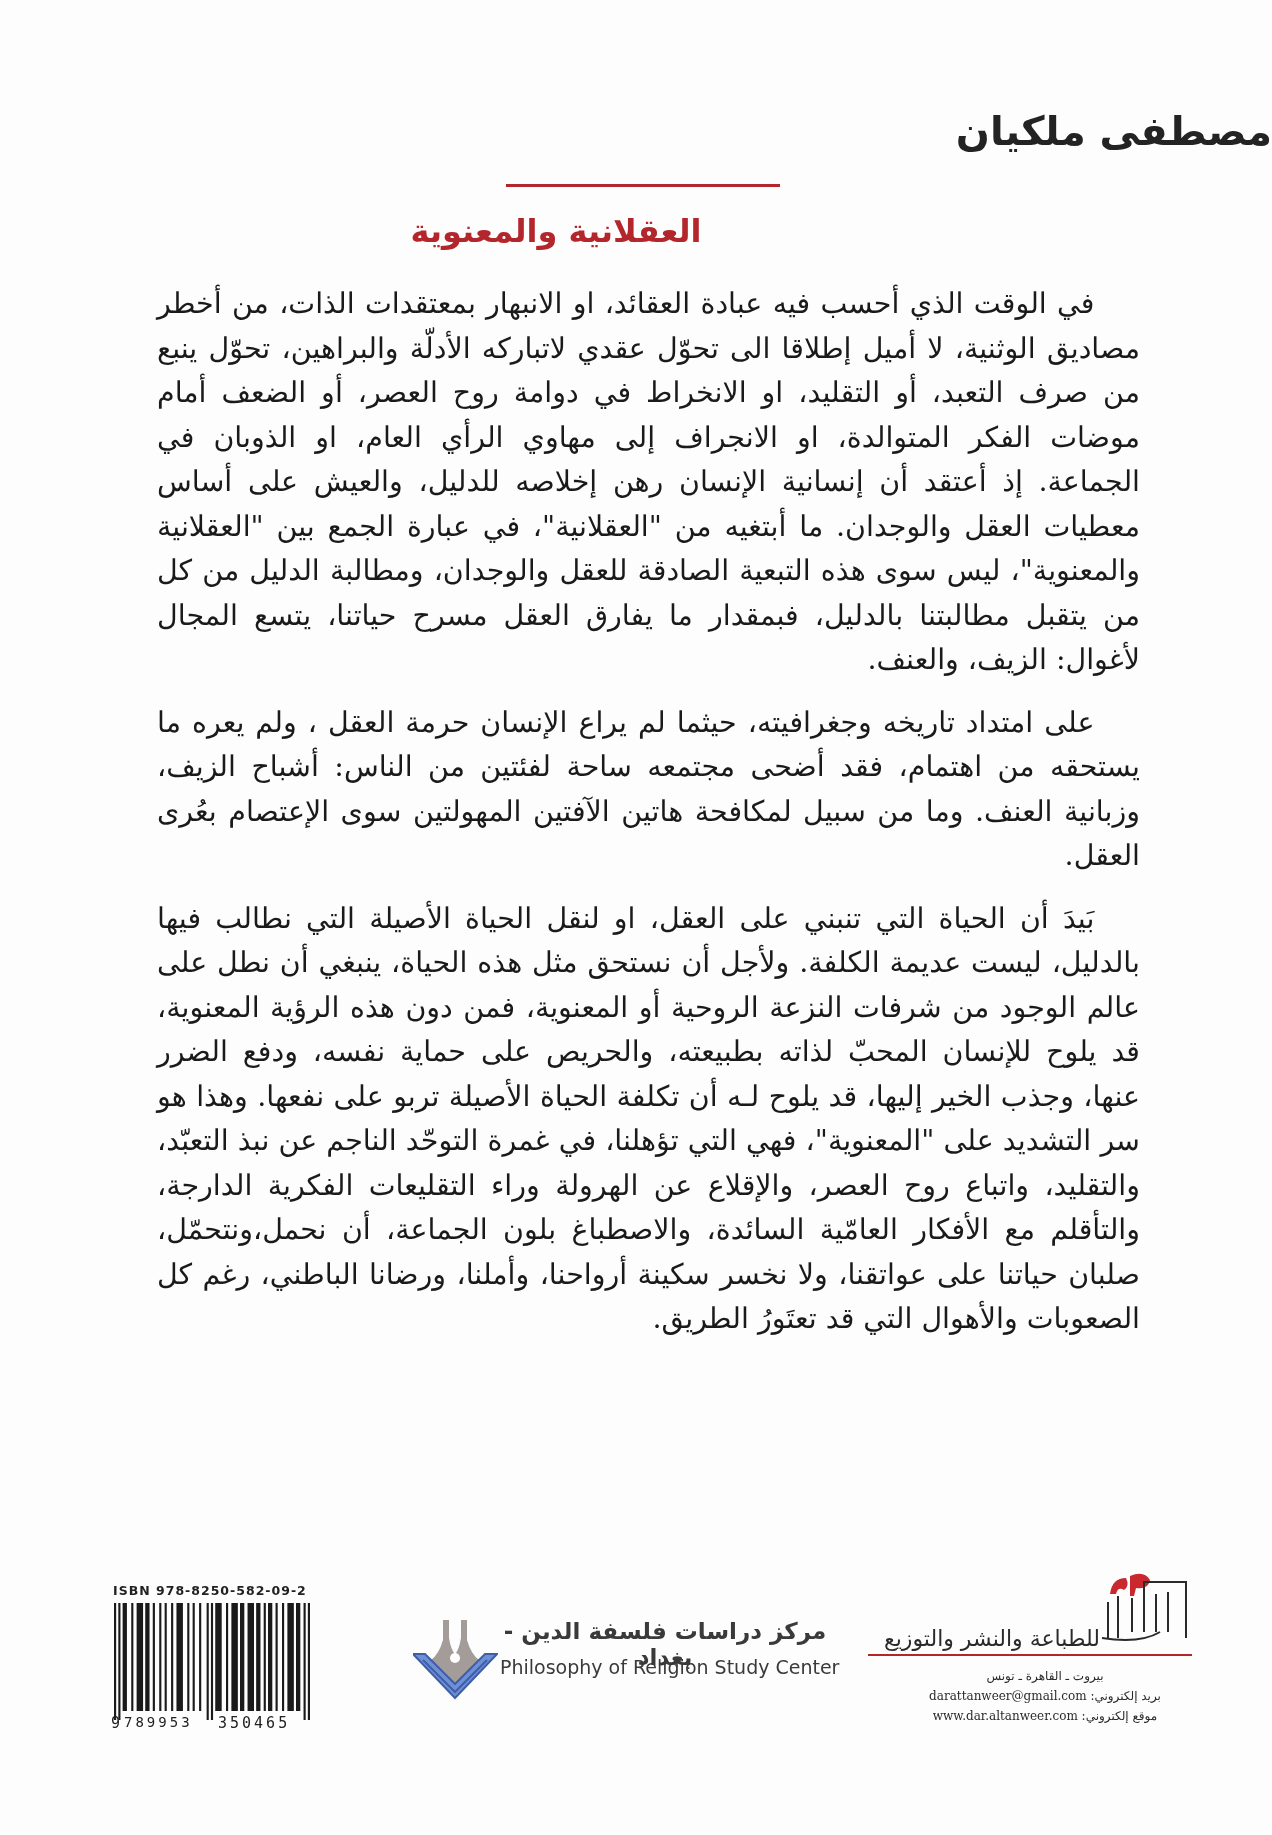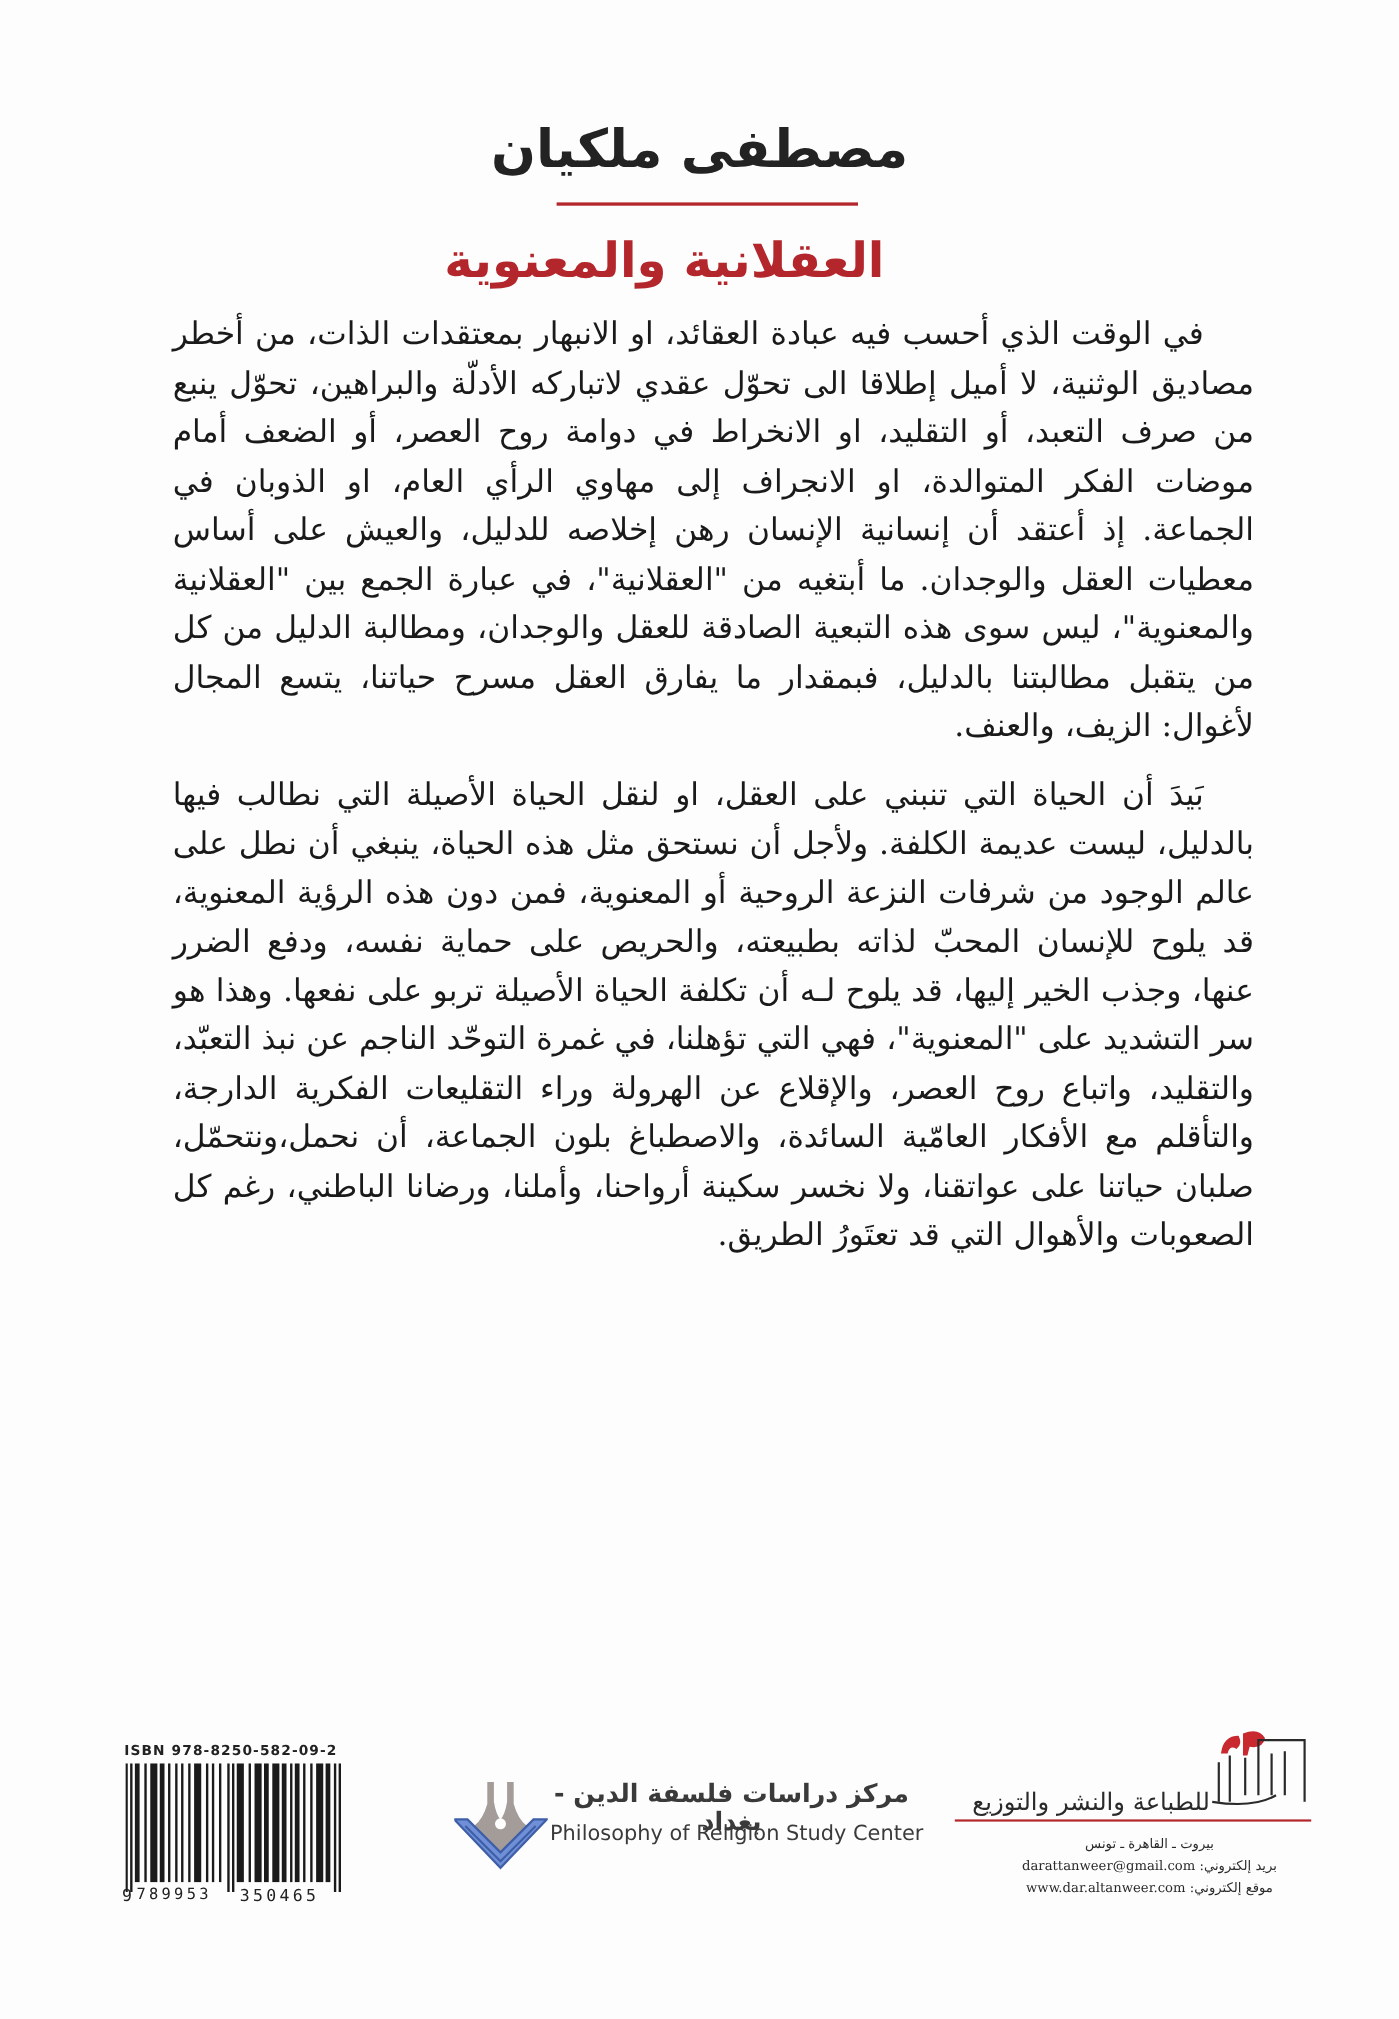--- a/index.html
+++ b/index.html
@@ -6,33 +6,33 @@
   body {
     width: 1272px; height: 1835px;
     background: #fdfdfd;
     position: relative;
     overflow: hidden;
     font-family: "DejaVu Sans", sans-serif;
     color: #1e1e1e;
   }
   .author {
     position: absolute; top: 108px; left: 0; width: 1272px;
-    text-align: center; direction: rtl;
+    text-align: right; direction: rtl;
     font-family: "DejaVu Sans", sans-serif; font-weight: bold;
-    font-size: 48px; color: #232323; letter-spacing: 1px;
+    font-size: 40px; color: #232323; letter-spacing: 1px;
   }
   .rule {
     position: absolute; top: 184px; left: 506px; width: 274px; height: 3px;
     background: #b3262c;
   }
   .title {
     position: absolute; top: 212px; left: 0; width: 1112px;
     text-align: center; direction: rtl;
     font-family: "DejaVu Sans", sans-serif; font-weight: bold;
-    font-size: 44px; color: #b3262c; padding-left: 48px;
+    font-size: 32px; color: #b3262c;
   }
   .body-text {
     position: absolute; top: 282px; left: 140px; width: 1000px;
     direction: rtl; text-align: justify; text-align-last: right;
     font-family: "DejaVu Serif", serif;
     font-size: 28.5px; line-height: 44.5px; color: #1a1a1a;
   }
   .body-text p { margin: 0 0 18px 17px; text-indent: 1.6em; }
 
   
@@ -99,20 +99,21 @@
 <body>
 
 <div>
 
   <div class="author">مصطفى ملكيان</div>
   <div class="rule"></div>
   <div class="title">العقلانية والمعنوية</div>
 
   <div class="body-text">
     <p>في الوقت الذي أحسب فيه عبادة العقائد، او الانبهار بمعتقدات الذات، من أخطر مصاديق الوثنية، لا أميل إطلاقا الى تحوّل عقدي لاتباركه الأدلّة والبراهين، تحوّل ينبع من صرف التعبد، أو التقليد، او الانخراط في دوامة روح العصر، أو الضعف أمام موضات الفكر المتوالدة، او الانجراف إلى مهاوي الرأي العام، او الذوبان في الجماعة. إذ أعتقد أن إنسانية الإنسان رهن إخلاصه للدليل، والعيش على أساس معطيات العقل والوجدان. ما أبتغيه من "العقلانية"، في عبارة الجمع بين "العقلانية والمعنوية"، ليس سوى هذه التبعية الصادقة للعقل والوجدان، ومطالبة الدليل من كل من يتقبل مطالبتنا بالدليل، فبمقدار ما يفارق العقل مسرح حياتنا، يتسع المجال لأغوال: الزيف، والعنف.</p>
+    <p>على امتداد تاريخه وجغرافيته، حيثما لم يراع الإنسان حرمة العقل ، ولم يعره ما يستحقه من اهتمام، فقد أضحى مجتمعه ساحة لفئتين من الناس: أشباح الزيف، وزبانية العنف. وما من سبيل لمكافحة هاتين الآفتين المهولتين سوى الإعتصام بعُرى العقل.</p>
     <p>بَيدَ أن الحياة التي تنبني على العقل، او لنقل الحياة الأصيلة التي نطالب فيها بالدليل، ليست عديمة الكلفة. ولأجل أن نستحق مثل هذه الحياة، ينبغي أن نطل على عالم الوجود من شرفات النزعة الروحية أو المعنوية، فمن دون هذه الرؤية المعنوية، قد يلوح للإنسان المحبّ لذاته بطبيعته، والحريص على حماية نفسه، ودفع الضرر عنها، وجذب الخير إليها، قد يلوح لـه أن تكلفة الحياة الأصيلة تربو على نفعها. وهذا هو سر التشديد على "المعنوية"، فهي التي تؤهلنا، في غمرة التوحّد الناجم عن نبذ التعبّد، والتقليد، واتباع روح العصر، والإقلاع عن الهرولة وراء التقليعات الفكرية الدارجة، والتأقلم مع الأفكار العامّية السائدة، والاصطباغ بلون الجماعة، أن نحمل،ونتحمّل، صلبان حياتنا على عواتقنا، ولا نخسر سكينة أرواحنا، وأملنا، ورضانا الباطني، رغم كل الصعوبات والأهوال التي قد تعتَورُ الطريق.</p>
   </div>
 
   <div class="isbn">ISBN 978-8250-582-09-2</div>
   <svg class="barcode" viewBox="0 0 182 117" preserveAspectRatio="none">
     <g id="bars" fill="#1a1a1a">
         <rect x="0" y="0" width="2" height="117"></rect>
         <rect x="4" y="0" width="2" height="117"></rect>
         <rect x="8" y="0" width="4" height="108"></rect>
         <rect x="16" y="0" width="2" height="108"></rect>

